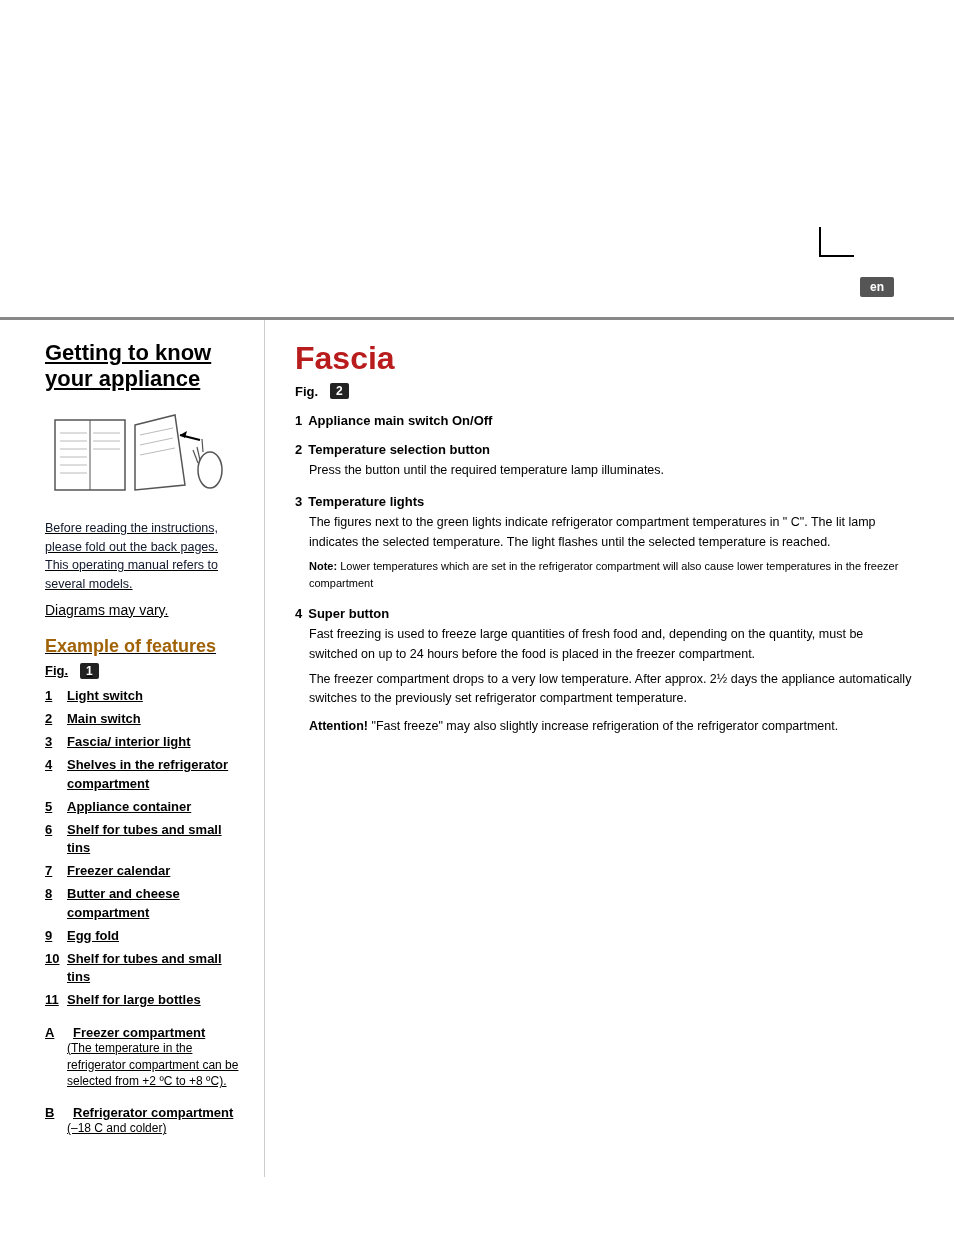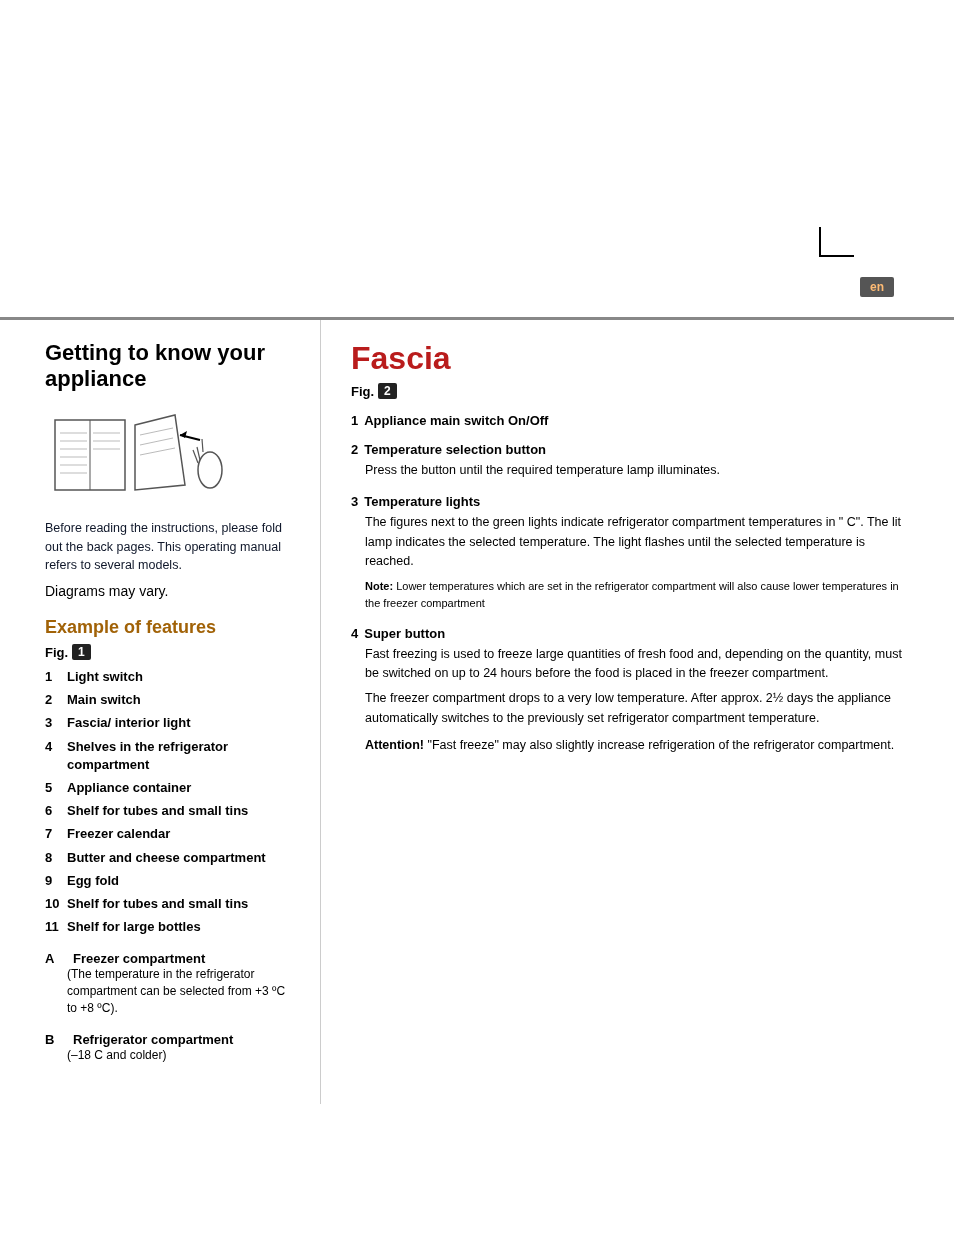--- a/index.html
+++ b/index.html
@@ -40,38 +40,39 @@
       height: 30px;
       border-left: 2px solid #000;
       border-bottom: 2px solid #000;
     }
 
     .en-badge {
       position: absolute;
       right: 60px;
       bottom: 20px;
       background: #555555;
-      color: #fdba74;
+      color: #ffffff;
       font-size: 12px;
       font-weight: bold;
       padding: 3px 10px;
       border-radius: 2px;
     }
 
     
     .content-area {
       display: flex;
       flex-direction: row;
       padding: 0;
     }
 
     .left-column {
-      width: 321px;
+      width: 265px;
       padding: 20px 25px 20px 45px;
       border-right: 1px solid #cccccc;
+      text-decoration: underline;
     }
 
     .right-column {
       flex: 1;
       padding: 20px 40px 20px 30px;
     }
 
     
     .section-title {
       font-size: 22px;
@@ -121,21 +122,21 @@
       margin-bottom: 6px;
       color: #a16207;
     }
 
     .fig-label {
       font-size: 13px;
       font-weight: bold;
       margin-bottom: 8px;
       display: flex;
       align-items: center;
-      gap: 4px;
+      gap: 12px;
       text-align: center;
     }
 
     .fig-box {
       display: inline-block;
       background: #222222;
       color: #ffffff;
       font-size: 12px;
       font-weight: bold;
       padding: 1px 6px;
@@ -331,21 +332,21 @@
           <span class="label">Shelf for large bottles</span>
         </li>
       </ul>
 
       <ul class="feature-list">
         <li class="letter-item" style="flex-direction:column; margin-bottom:8px;">
           <div style="display:flex; gap:6px;">
             <span class="num">A</span>
             <span class="label">Freezer compartment</span>
           </div>
-          <div class="sub-info">(The temperature in the refrigerator compartment can be selected from +3 ºC to +8 ºC).</div>
+          <div class="sub-info">(The temperature in the refrigerator compartment can be selected from +2 ºC to +8 ºC).</div>
         </li>
         <li class="letter-item" style="flex-direction:column; margin-bottom:8px;">
           <div style="display:flex; gap:6px;">
             <span class="num">B</span>
             <span class="label">Refrigerator compartment</span>
           </div>
           <div class="sub-info">(–18  C and colder)</div>
         </li>
       </ul>
 

